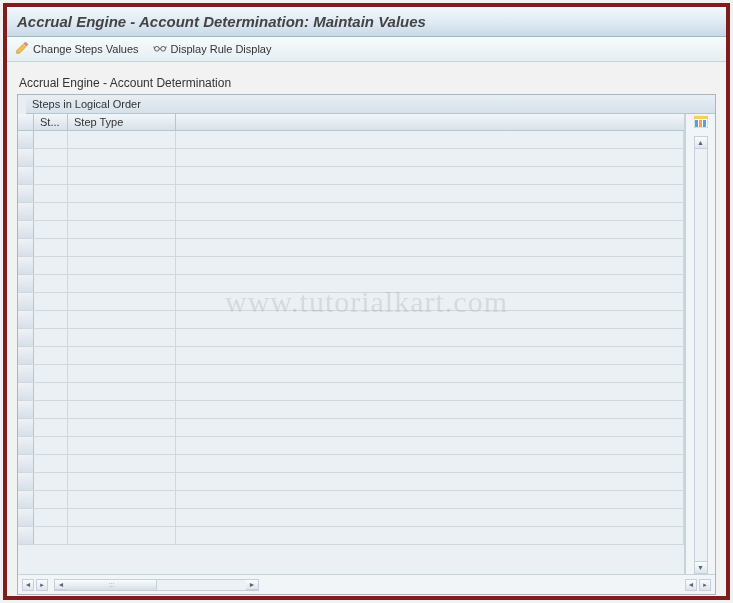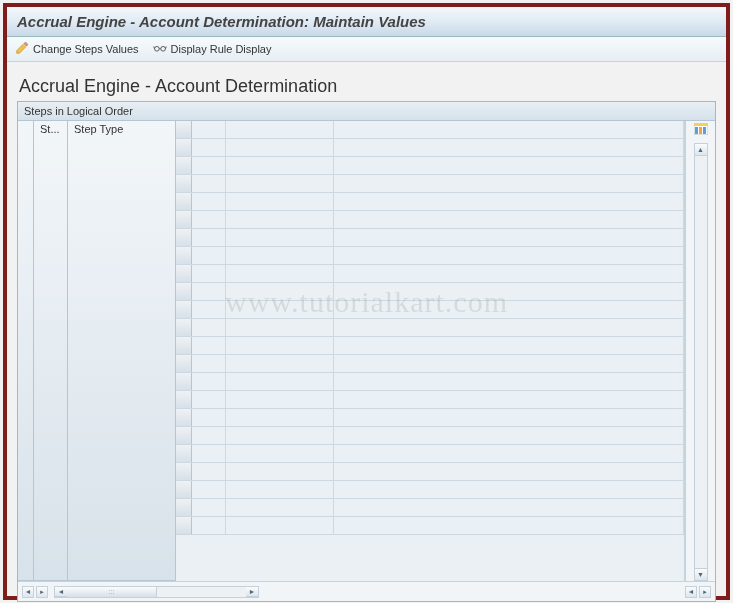--- a/index.html
+++ b/index.html
@@ -40,44 +40,45 @@
       align-items: center;
       gap: 4px;
       cursor: pointer;
       color: #333;
     }
     .toolbar-btn .icon svg { width: 14px; height: 14px; }
     .content {
       padding: 10px 10px 6px 10px;
     }
     .section-label {
-      font-size: 18px;
+      font-size: 12px;
       color: #333;
       padding: 4px 0 4px 2px;
     }
     .table-frame {
       border: 1px solid #a8b6c2;
       position: relative;
       background: #e8eef2;
     }
     .table-title {
       background: linear-gradient(to bottom, #e8eff4, #d5e1eb);
       border-bottom: 1px solid #b5c5d1;
       padding: 3px 6px;
       color: #333;
       font-size: 11px;
+      margin-left: 8px;
     }
     .table-area {
       display: flex;
       height: 460px;
     }
     .grid-wrap {
       flex: 1;
       display: flex;
-      flex-direction: row;
+      flex-direction: column;
       border-right: 1px solid #c5d3dd;
       overflow: hidden;
     }
     .grid-header {
       display: flex;
       background: linear-gradient(to bottom, #f2f6f9, #d8e2ea);
       border-bottom: 1px solid #b5c5d1;
     }
     .grid-header .row-handle {
       width: 16px;

